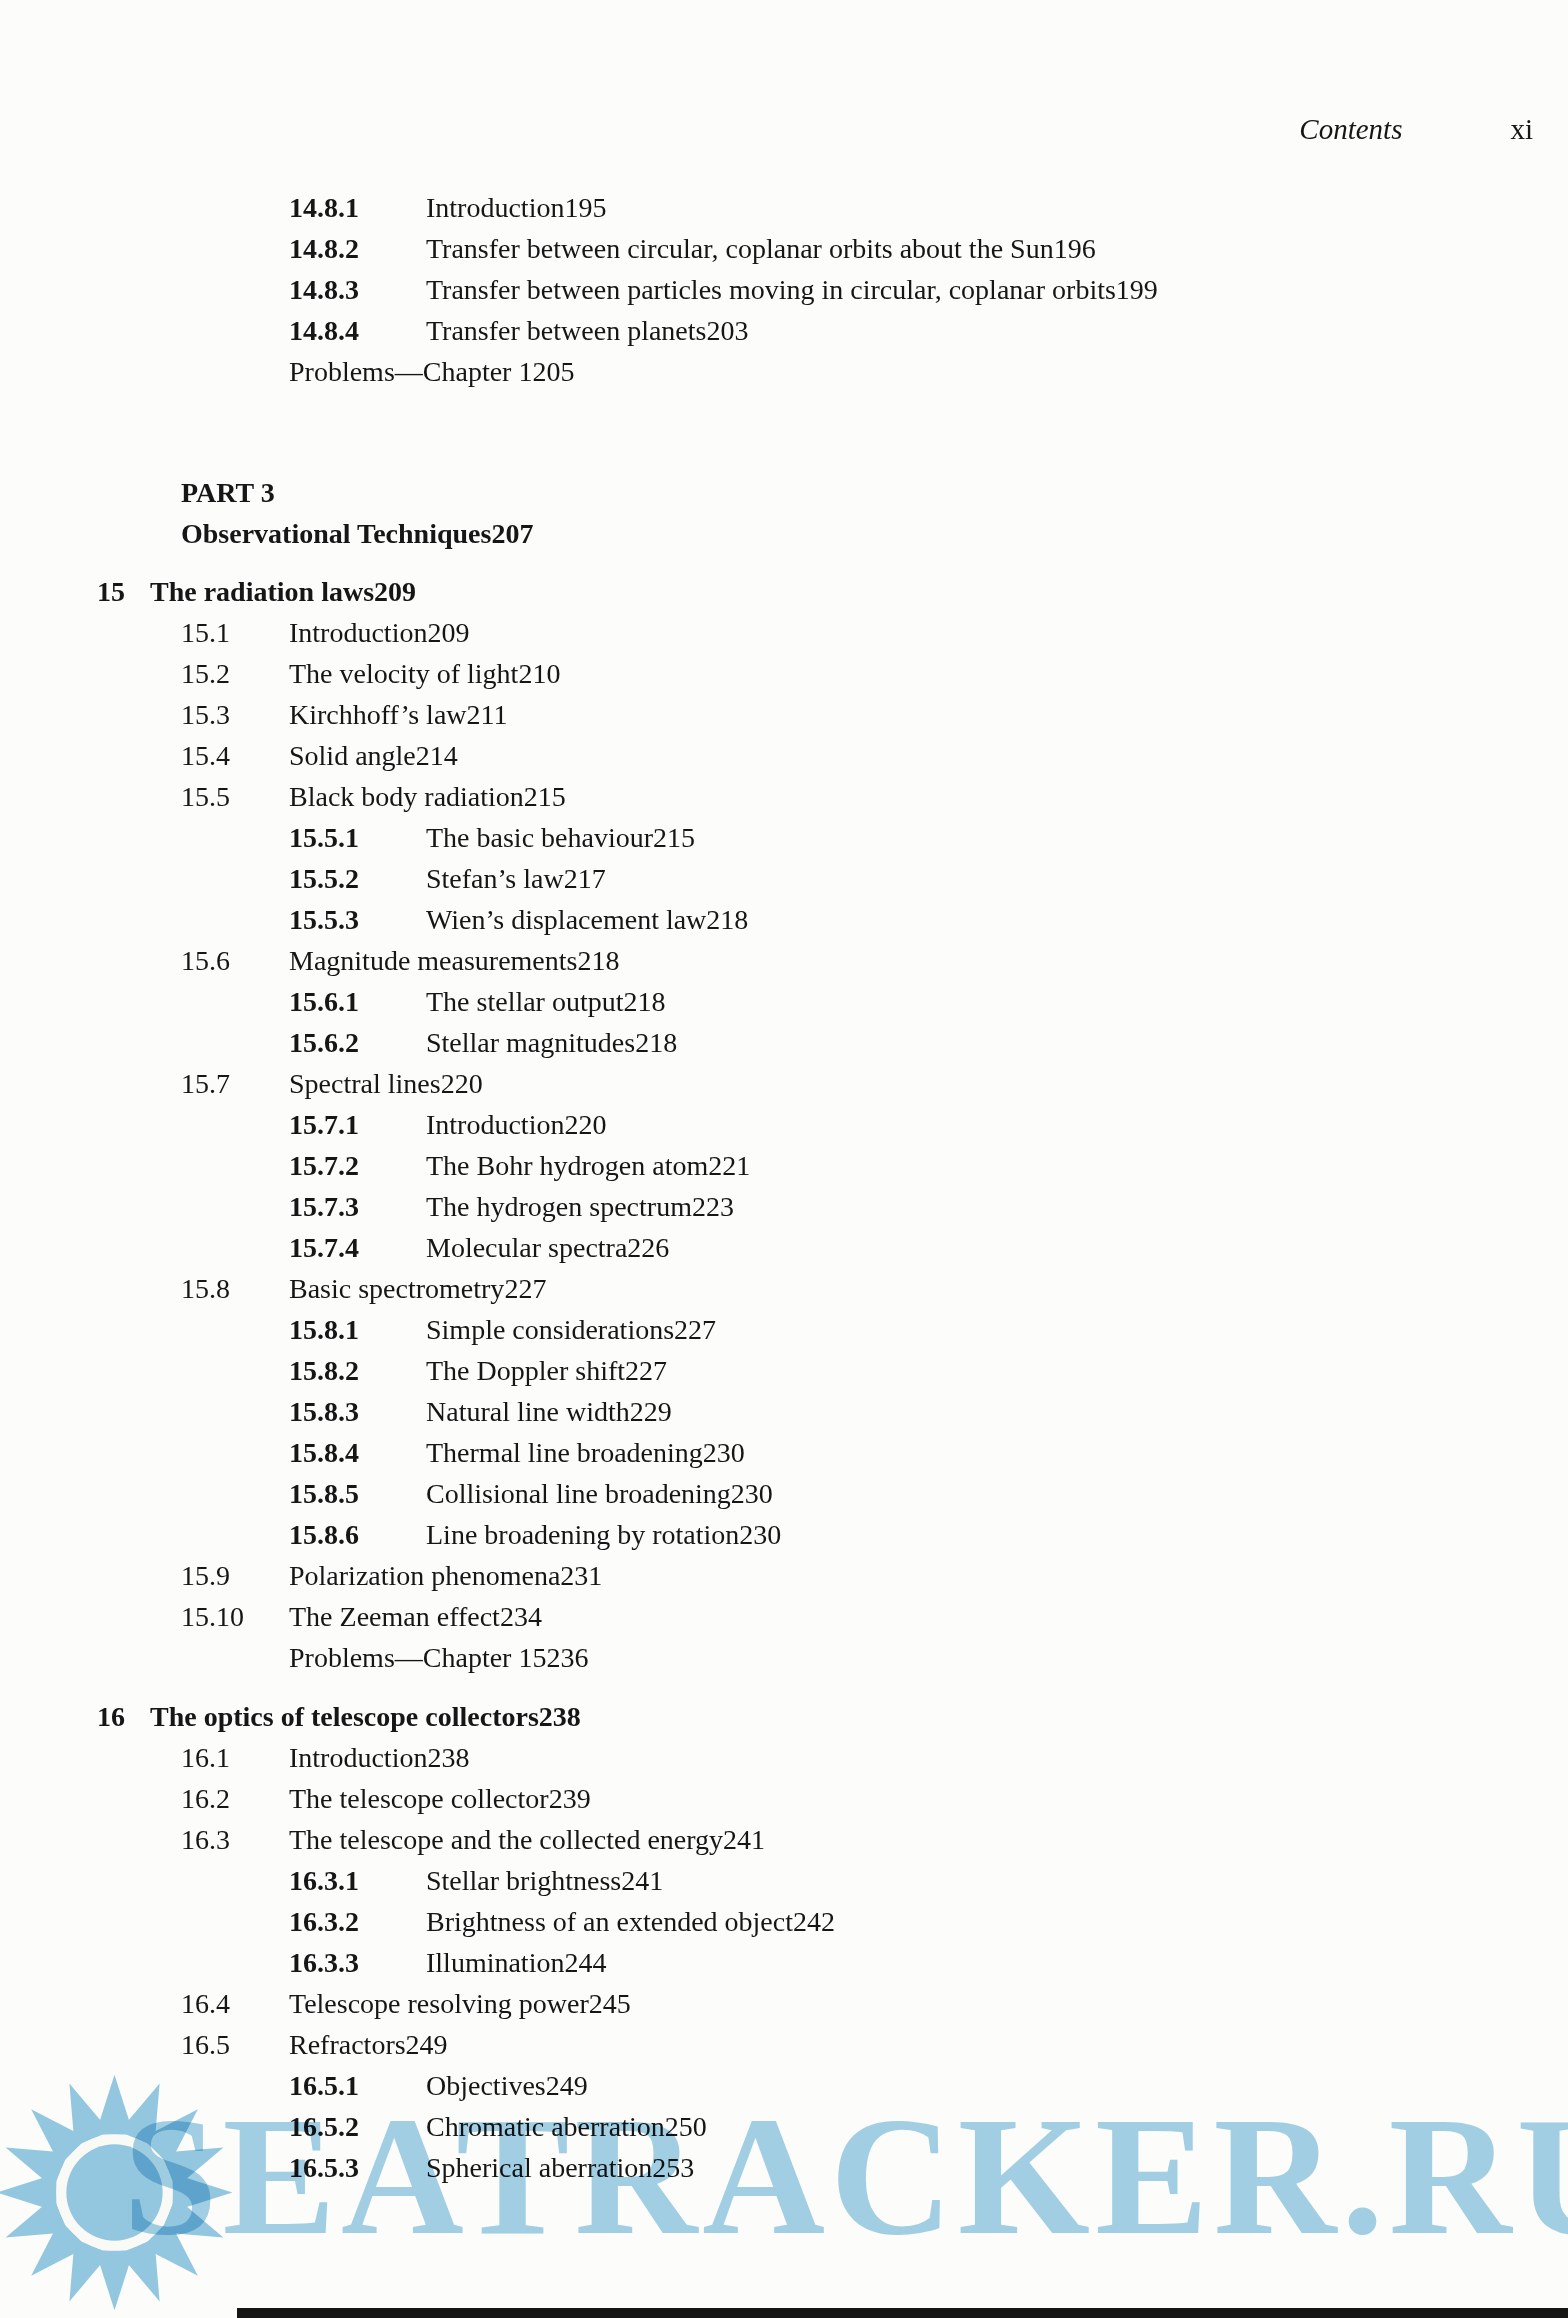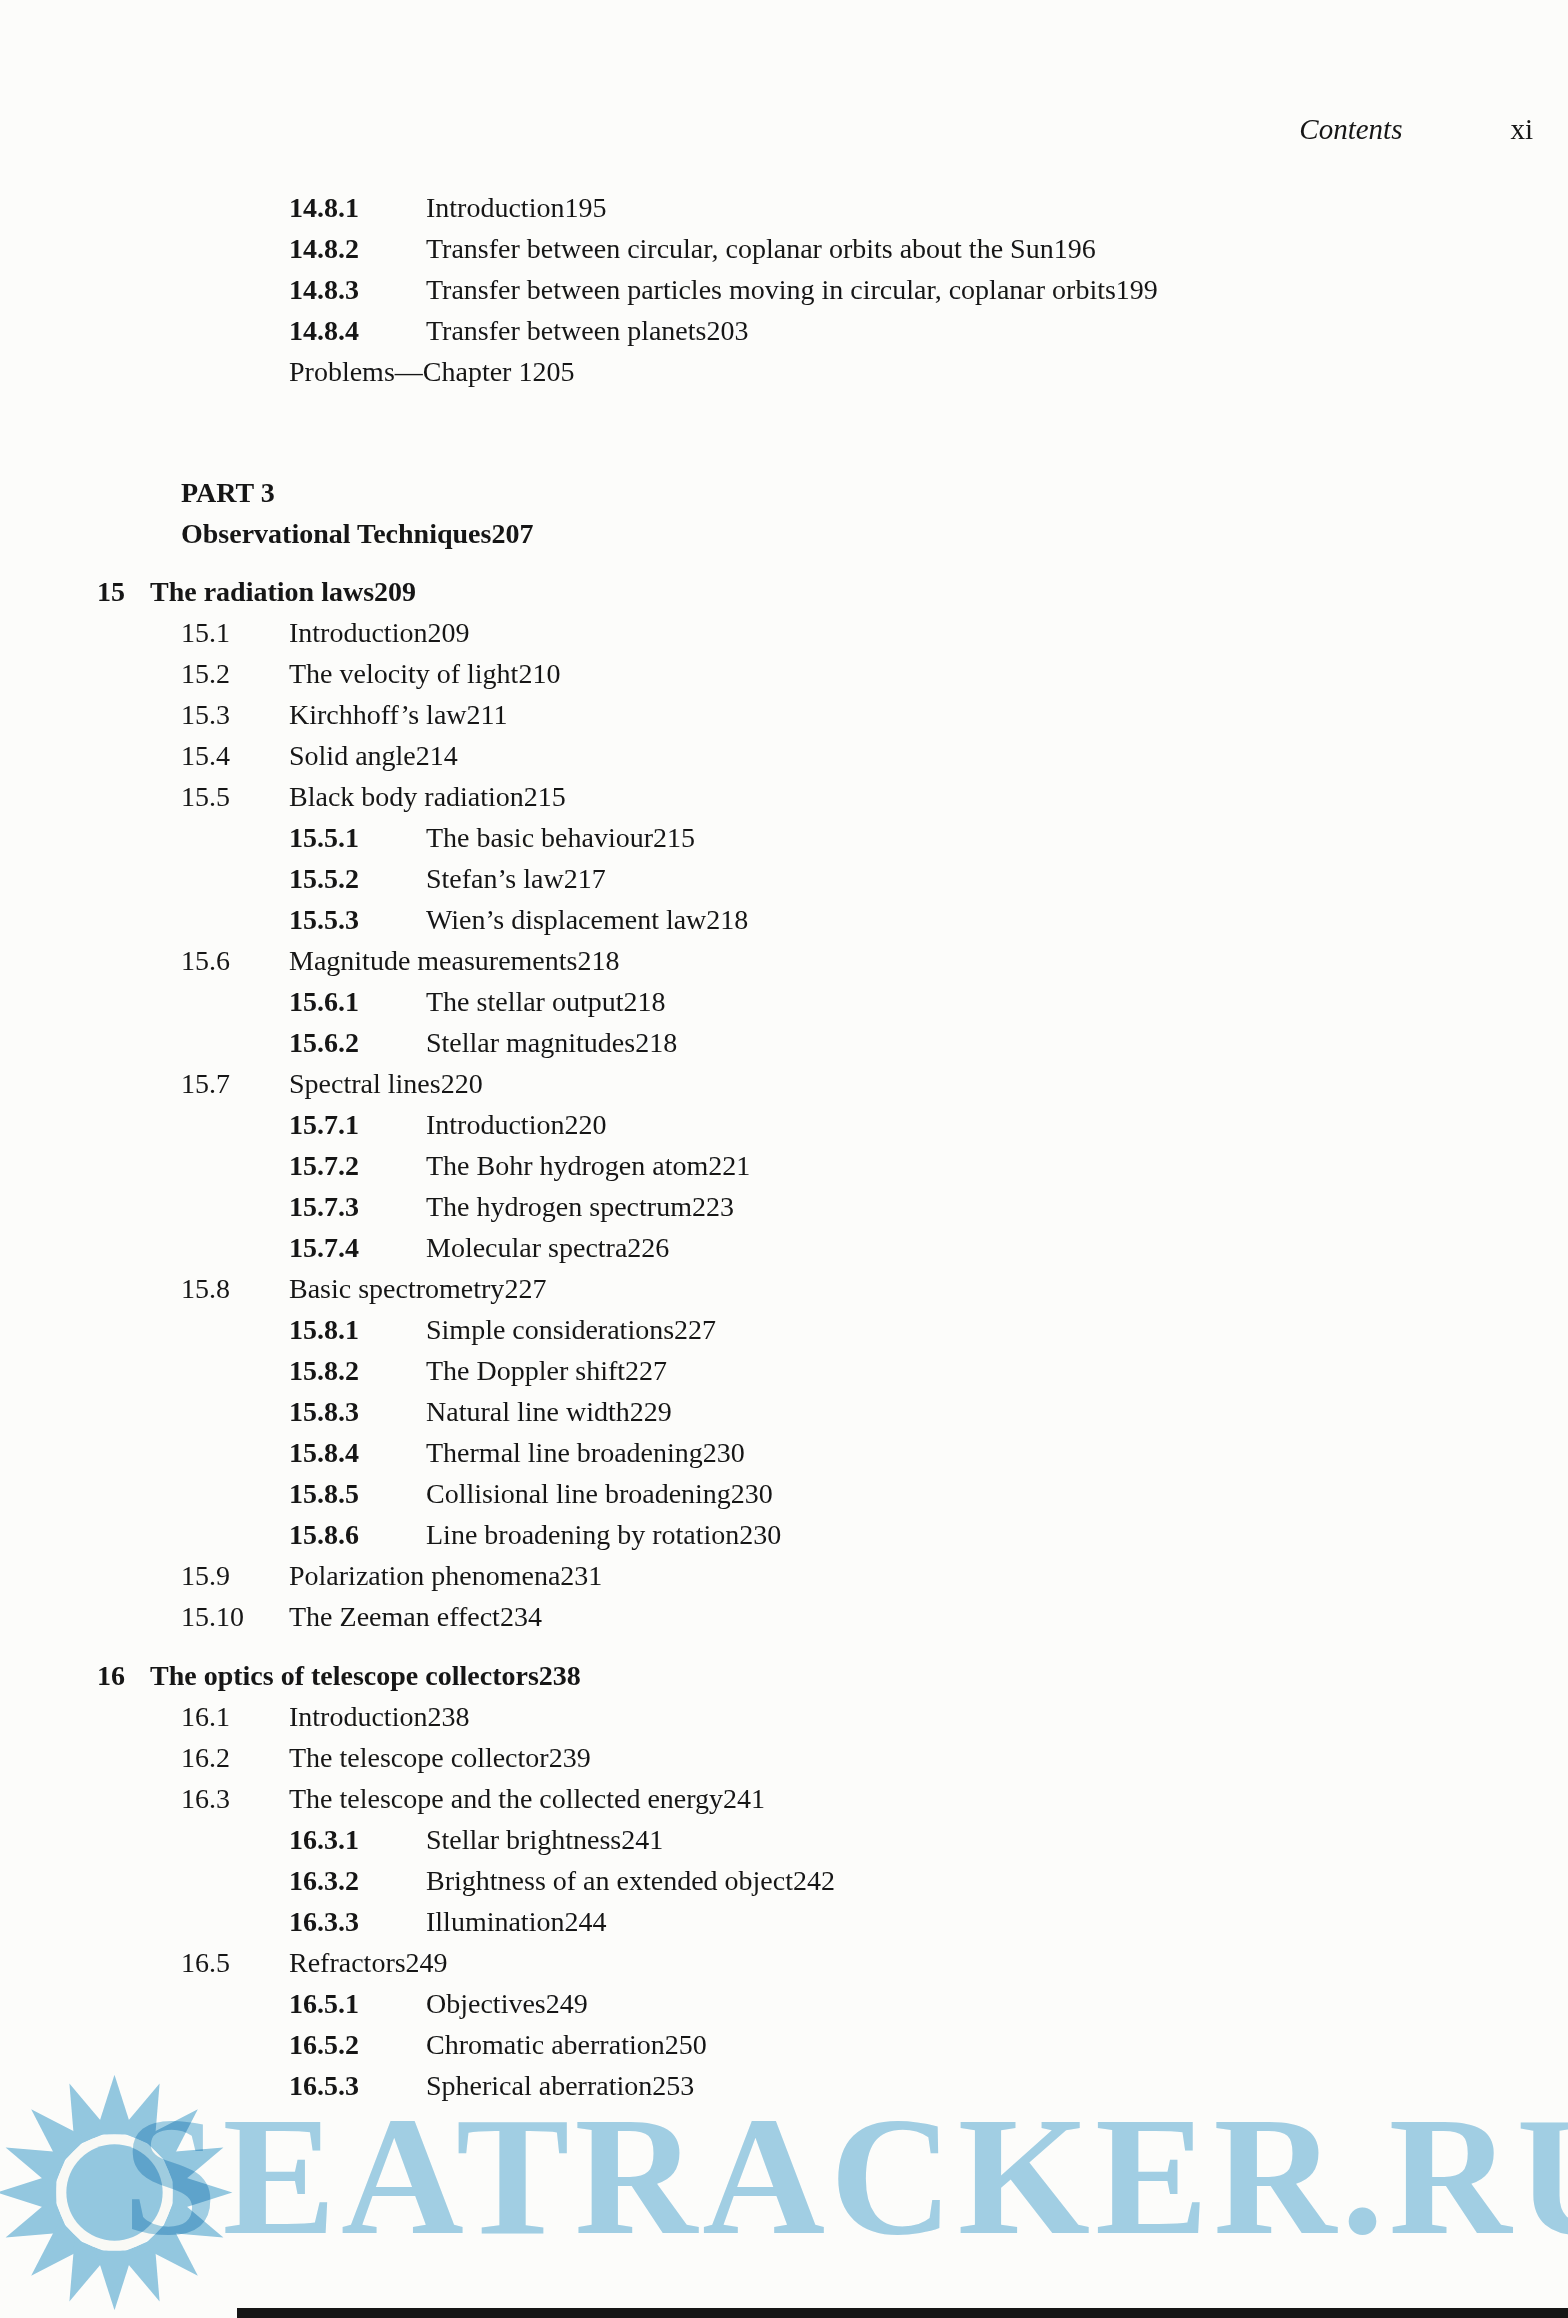--- a/index.html
+++ b/index.html
@@ -258,20 +258,24 @@
       <div class="row sec">
         <span class="num">15.9</span>
         <span class="title">Polarization phenomena</span>
         <span class="page">231</span>
       </div>
       <div class="row sec">
         <span class="num">15.10</span>
         <span class="title">The Zeeman effect</span>
         <span class="page">234</span>
       </div>
+      <div class="row problems">
+        <span class="title">Problems—Chapter 15</span>
+        <span class="page">236</span>
+      </div>
       <div class="row chapter">
         <span class="num">16</span>
         <span class="title">The optics of telescope collectors</span>
         <span class="page">238</span>
       </div>
       <div class="row sec">
         <span class="num">16.1</span>
         <span class="title">Introduction</span>
         <span class="page">238</span>
       </div>
@@ -292,20 +296,25 @@
       </div>
       <div class="row sub3">
         <span class="num">16.3.2</span>
         <span class="title">Brightness of an extended object</span>
         <span class="page">242</span>
       </div>
       <div class="row sub3">
         <span class="num">16.3.3</span>
         <span class="title">Illumination</span>
         <span class="page">244</span>
+      </div>
+      <div class="row sec">
+        <span class="num">16.4</span>
+        <span class="title">Telescope resolving power</span>
+        <span class="page">245</span>
       </div>
       <div class="row sec">
         <span class="num">16.5</span>
         <span class="title">Refractors</span>
         <span class="page">249</span>
       </div>
       <div class="row sub3">
         <span class="num">16.5.1</span>
         <span class="title">Objectives</span>
         <span class="page">249</span>

